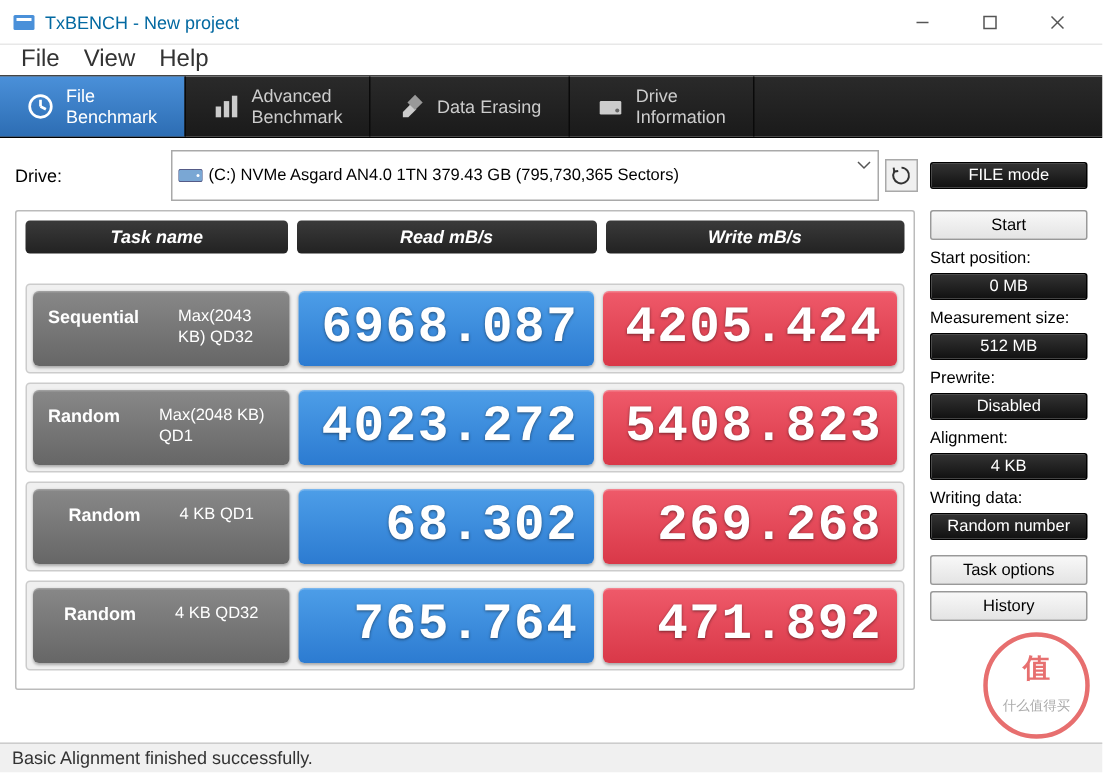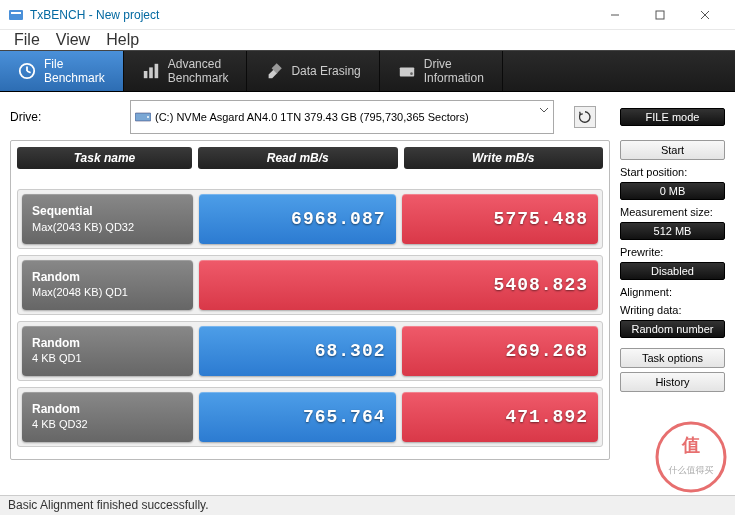--- a/index.html
+++ b/index.html
@@ -12,39 +12,39 @@
 
 .menubar { height: 20px; display: flex; align-items: center; padding: 0 6px; font-size: 16px; color: #333; }
 .menubar span { padding: 2px 8px; cursor: pointer; }
 
 .tabbar { background: linear-gradient(#2a2a2a, #1a1a1a); height: 42px; display: flex; border-top: 1px solid #444; border-bottom: 1px solid #000; }
 .tab { flex: 0 0 auto; padding: 0 18px; display: flex; align-items: center; gap: 8px; color: #ccc; font-size: 12px; line-height: 1.2; cursor: pointer; border-right: 1px solid #0a0a0a; }
 .tab.active { background: linear-gradient(#4a90d9, #2d6db3); color: #fff; }
 .tab .tab-icon { width: 18px; height: 18px; display: flex; align-items: center; justify-content: center; }
 .tab .tab-icon svg { fill: currentColor; }
 
-.toolbar { padding: 8px 10px 6px; display: flex; align-items: center; gap: 20px; font-size: 12px; }
+.toolbar { padding: 8px 10px 6px; display: flex; align-items: center; gap: 4px; font-size: 12px; }
 .toolbar .drive-label { width: 100px; }
 .drive-select { flex: 1; height: 34px; border: 1px solid #a9a9a9; font-size: 11px; padding: 0 4px; background: #fff; display: flex; align-items: center; position: relative; }
 .drive-select .disk-icon { width: 16px; height: 12px; margin-right: 4px; }
 .drive-select .chevron { position: absolute; right: 4px; top: 4px; }
 .refresh-btn { width: 22px; height: 22px; border: 1px solid #a9a9a9; background: #f0f0f0; display: flex; align-items: center; justify-content: center; cursor: pointer; }
 
 .content { display: flex; padding: 0 10px 4px; gap: 10px; }
 .main-panel { flex: 1; border: 1px solid #bbb; background: #fff; padding: 6px; border-radius: 2px; }
 
 .header-row { display: flex; gap: 6px; margin-bottom: 20px; }
 .header-cell { background: linear-gradient(#3a3a3a, #222); color: #fff; text-align: center; font-size: 12px; font-style: italic; font-weight: 600; padding: 4px 0; border-radius: 3px; }
 .header-cell.task { flex: 0 0 175px; }
 .header-cell.val { flex: 1; }
 
 .data-row { display: flex; gap: 6px; margin-bottom: 6px; border: 1px solid #ccc; border-radius: 3px; padding: 4px; background: #f0f0f0; }
-.task-cell { flex: 0 0 171px; background: linear-gradient(#888, #666); color: #fff; border-radius: 4px; padding: 10px 10px; font-size: 11px; line-height: 1.3; display: flex; flex-direction: column; justify-content: center; box-shadow: inset 0 1px 0 rgba(255,255,255,.2), 0 1px 2px rgba(0,0,0,.3); }
+.task-cell { flex: 0 0 171px; background: linear-gradient(#888, #666); color: #fff; border-radius: 4px; padding: 10px 10px; font-size: 11px; line-height: 1.3; display: flex; justify-content: center; box-shadow: inset 0 1px 0 rgba(255,255,255,.2), 0 1px 2px rgba(0,0,0,.3); gap: 26px; }
 .task-cell .t1 { font-weight: 600; font-size: 12px; }
-.val-cell { flex: 1; border-radius: 4px; color: #fff; font-family: "Courier New", monospace; font-size: 18px; font-weight: bold; letter-spacing: 1px; display: flex; align-items: center; justify-content: flex-end; padding: 6px 10px; box-shadow: inset 0 1px 0 rgba(255,255,255,.25), 0 1px 2px rgba(0,0,0,.3); text-shadow: 0 1px 2px rgba(0,0,0,.5); }
+.val-cell { flex: 1; border-radius: 4px; color: #fff; font-family: "Courier New", monospace; font-size: 34px; font-weight: bold; letter-spacing: 1px; display: flex; align-items: center; justify-content: flex-end; padding: 6px 10px; box-shadow: inset 0 1px 0 rgba(255,255,255,.25), 0 1px 2px rgba(0,0,0,.3); text-shadow: 0 1px 2px rgba(0,0,0,.5); }
 .val-cell.read { background: linear-gradient(#4d9ee8, #2c7bd1); }
 .val-cell.write { background: linear-gradient(#ef5a6a, #d93848); }
 
 .side-panel { flex: 0 0 105px; display: flex; flex-direction: column; gap: 4px; font-size: 11px; }
 .side-btn { background: linear-gradient(#f8f8f8, #e4e4e4); border: 1px solid #999; text-align: center; padding: 3px 0; cursor: pointer; border-radius: 2px; font-size: 11px; }
 .side-btn.black { background: linear-gradient(#333, #111); color: #fff; border: 1px solid #000; padding: 2px 0; }
 .side-label { font-size: 11px; color: #000; margin-top: 2px; }
 
 .statusbar { position: absolute; bottom: 0; left: 0; right: 0; height: 20px; border-top: 1px solid #ccc; background: #f0f0f0; font-size: 12px; padding: 2px 8px; color: #333; }
 
@@ -155,27 +155,28 @@
       <div class="header-cell task">Task name</div>
       <div class="header-cell val">Read mB/s</div>
       <div class="header-cell val">Write mB/s</div>
     </div>
     <div class="data-row">
       <div class="task-cell">
           <span class="t1">Sequential</span>
           <span>Max(2043 KB) QD32</span>
         </div>
       <div class="val-cell read">6968.087</div>
-      <div class="val-cell write">5775.488</div>
+      <div class="val-cell write">4205.424</div>
     </div>
     <div class="data-row">
       <div class="task-cell">
           <span class="t1">Random</span>
           <span>Max(2048 KB) QD1</span>
         </div>
+      <div class="val-cell read">4023.272</div>
       <div class="val-cell write">5408.823</div>
     </div>
     <div class="data-row">
       <div class="task-cell">
           <span class="t1">Random</span>
           <span>4 KB QD1</span>
         </div>
       <div class="val-cell read">68.302</div>
       <div class="val-cell write">269.268</div>
     </div>
@@ -191,20 +192,21 @@
 
   <div class="side-panel">
     <div class="side-btn">Start</div>
     <div class="side-label">Start position:</div>
     <div class="side-btn black">0 MB</div>
     <div class="side-label">Measurement size:</div>
     <div class="side-btn black">512 MB</div>
     <div class="side-label">Prewrite:</div>
     <div class="side-btn black">Disabled</div>
     <div class="side-label">Alignment:</div>
+    <div class="side-btn black">4 KB</div>
     <div class="side-label">Writing data:</div>
     <div class="side-btn black">Random number</div>
     <div class="side-btn" style="margin-top:6px">Task options</div>
     <div class="side-btn">History</div>
   </div>
 </div>
 
 <div class="statusbar">Basic Alignment finished successfully.</div>
 
 <div class="watermark">

